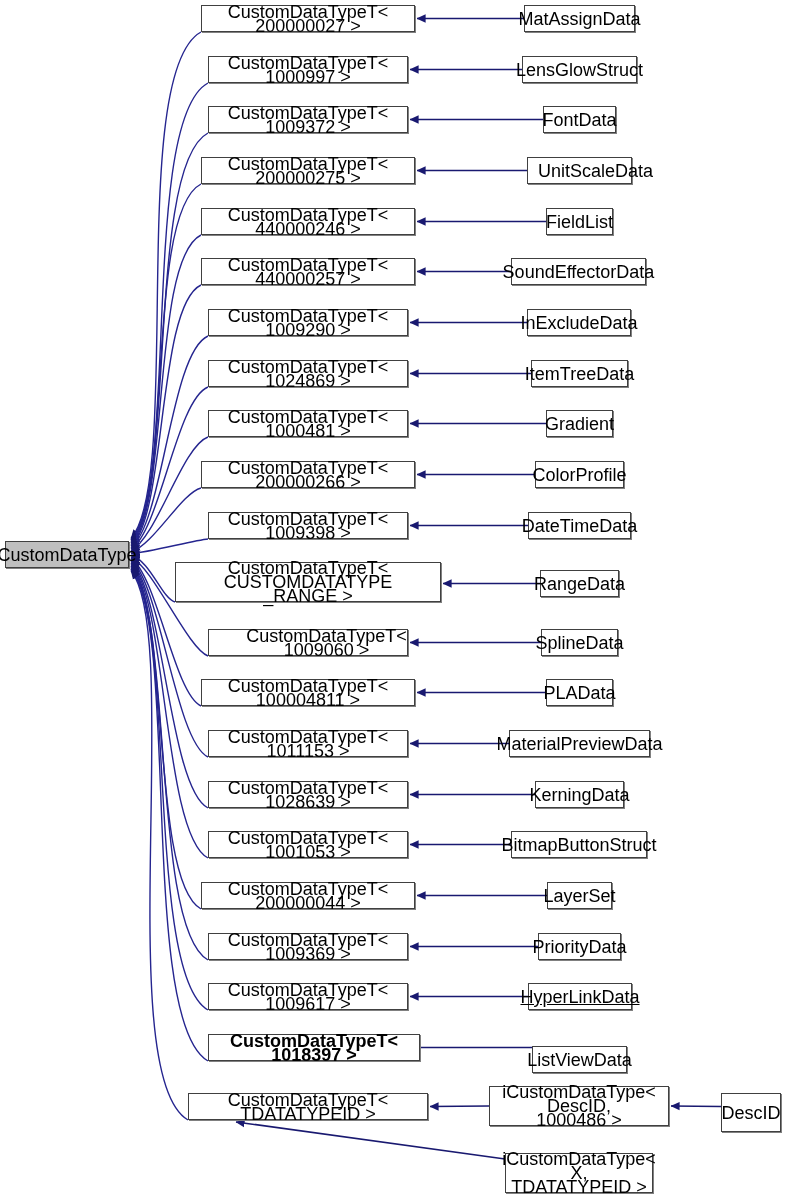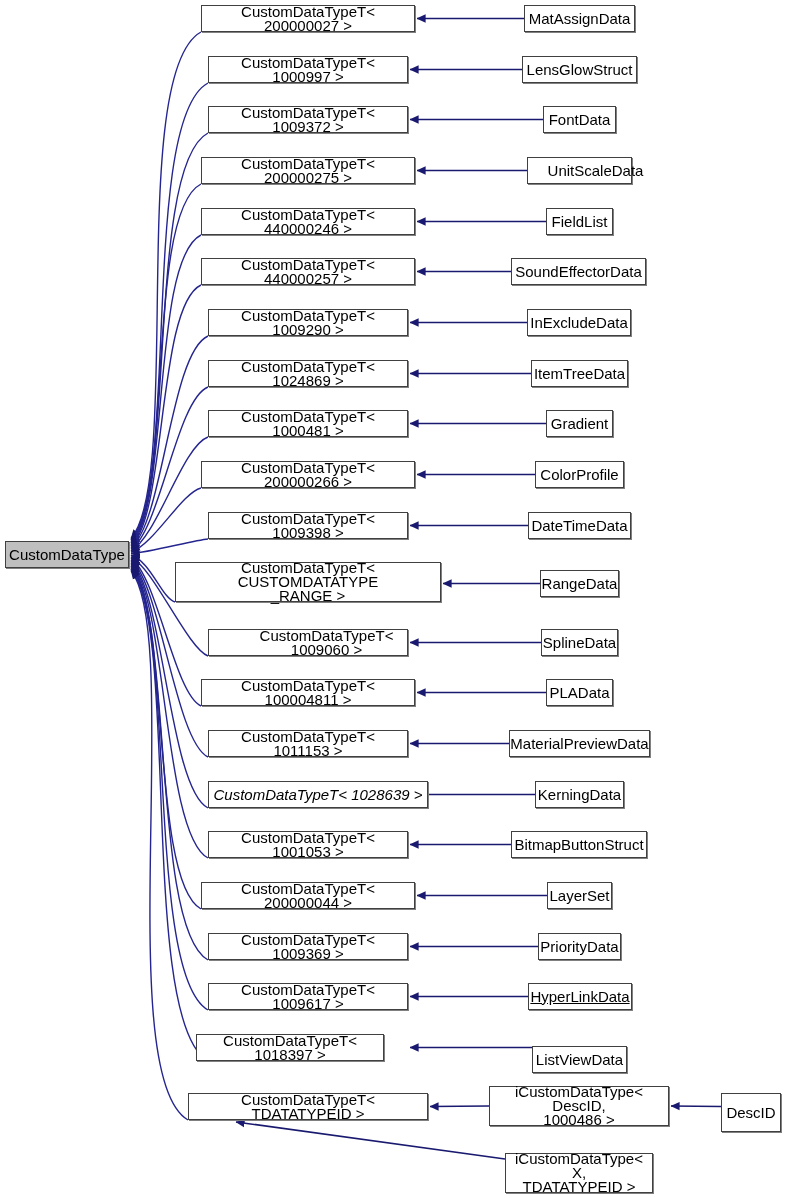--- a/index.html
+++ b/index.html
@@ -27,21 +27,21 @@
     position: absolute;
     box-sizing: border-box;
     background: #ffffff;
     border: 1px solid #404040;
     box-shadow: 1px 1px 0 0 #808080;
     display: flex;
     align-items: center;
     justify-content: center;
     text-align: center;
     color: #000000;
-    font-size: 15px;
+    font-size: 18px;
     line-height: 14px;
     white-space: pre-line;
     letter-spacing: 0px;
     z-index: 5;
   }
   .node.root {
     background: #bfbfbf;
     border: 1px solid #404040;
   }
   .node .label {
@@ -125,26 +125,26 @@
       <div class="node" style="left: 208px; top: 309px; width: 200px; height: 27px;"><span class="label">CustomDataTypeT&lt; 1009290 &gt;</span></div>
       <div class="node" style="left: 208px; top: 360px; width: 200px; height: 27px;"><span class="label">CustomDataTypeT&lt; 1024869 &gt;</span></div>
       <div class="node" style="left: 208px; top: 410px; width: 200px; height: 27px;"><span class="label">CustomDataTypeT&lt; 1000481 &gt;</span></div>
       <div class="node" style="left: 201px; top: 461px; width: 214px; height: 27px;"><span class="label">CustomDataTypeT&lt; 200000266 &gt;</span></div>
       <div class="node" style="left: 208px; top: 512px; width: 200px; height: 27px;"><span class="label">CustomDataTypeT&lt; 1009398 &gt;</span></div>
       <div class="node" style="left: 175px; top: 562px; width: 266px; height: 40px;"><span class="label">CustomDataTypeT&lt; CUSTOMDATATYPE
 _RANGE &gt;</span></div>
       <div class="node" style="left: 208px; top: 629px; width: 200px; height: 27px; padding-left: 37px;"><span class="label">CustomDataTypeT&lt; 1009060 &gt;</span></div>
       <div class="node" style="left: 201px; top: 679px; width: 214px; height: 27px;"><span class="label">CustomDataTypeT&lt; 100004811 &gt;</span></div>
       <div class="node" style="left: 208px; top: 730px; width: 200px; height: 27px;"><span class="label">CustomDataTypeT&lt; 1011153 &gt;</span></div>
-      <div class="node" style="left: 208px; top: 781px; width: 220px; height: 27px; font-style: italic;"><span class="label">CustomDataTypeT&lt; 1028639 &gt;</span></div>
+      <div class="node" style="left: 208px; top: 781px; width: 200px; height: 27px;"><span class="label">CustomDataTypeT&lt; 1028639 &gt;</span></div>
       <div class="node" style="left: 208px; top: 831px; width: 200px; height: 27px;"><span class="label">CustomDataTypeT&lt; 1001053 &gt;</span></div>
       <div class="node" style="left: 201px; top: 882px; width: 214px; height: 27px;"><span class="label">CustomDataTypeT&lt; 200000044 &gt;</span></div>
       <div class="node" style="left: 208px; top: 933px; width: 200px; height: 27px;"><span class="label">CustomDataTypeT&lt; 1009369 &gt;</span></div>
       <div class="node" style="left: 208px; top: 983px; width: 200px; height: 27px;"><span class="label">CustomDataTypeT&lt; 1009617 &gt;</span></div>
-      <div class="node" style="left: 196px; top: 1034px; width: 188px; height: 27px;"><span class="label">CustomDataTypeT&lt; 1018397 &gt;</span></div>
+      <div class="node" style="left: 208px; top: 1034px; width: 212px; height: 27px; font-weight: bold;"><span class="label">CustomDataTypeT&lt; 1018397 &gt;</span></div>
       <div class="node" style="left: 188px; top: 1093px; width: 240px; height: 27px;"><span class="label">CustomDataTypeT&lt; TDATATYPEID &gt;</span></div>
     </div>
   <div id="leaf-layer">
       <div class="node" style="left: 524px; top: 5px; width: 111px; height: 27px;"><span class="label">MatAssignData</span></div>
       <div class="node" style="left: 522px; top: 56px; width: 115px; height: 27px;"><span class="label">LensGlowStruct</span></div>
       <div class="node" style="left: 543px; top: 106px; width: 73px; height: 27px;"><span class="label">FontData</span></div>
       <div class="node" style="left: 527px; top: 157px; width: 105px; height: 27px; padding-left: 32px;"><span class="label">UnitScaleData</span></div>
       <div class="node" style="left: 546px; top: 208px; width: 67px; height: 27px;"><span class="label">FieldList</span></div>
       <div class="node" style="left: 511px; top: 258px; width: 135px; height: 27px;"><span class="label">SoundEffectorData</span></div>
       <div class="node" style="left: 527px; top: 309px; width: 104px; height: 27px;"><span class="label">InExcludeData</span></div>

